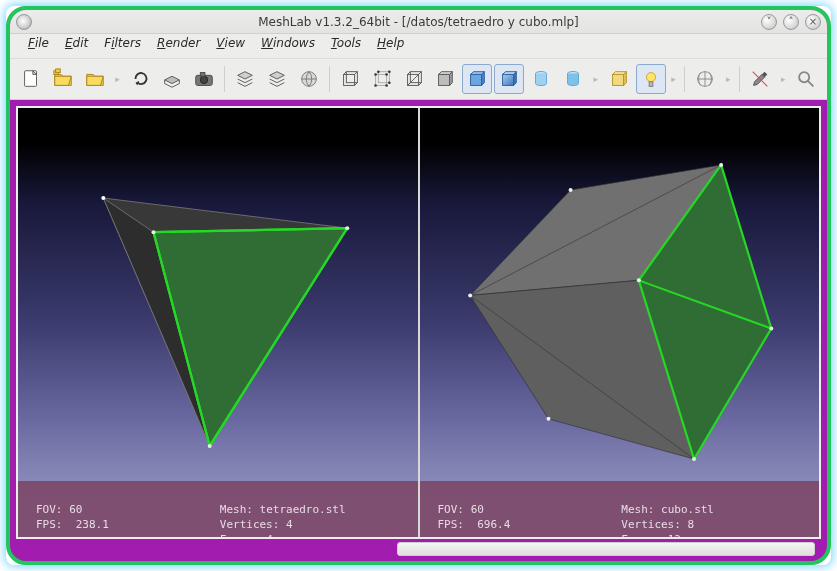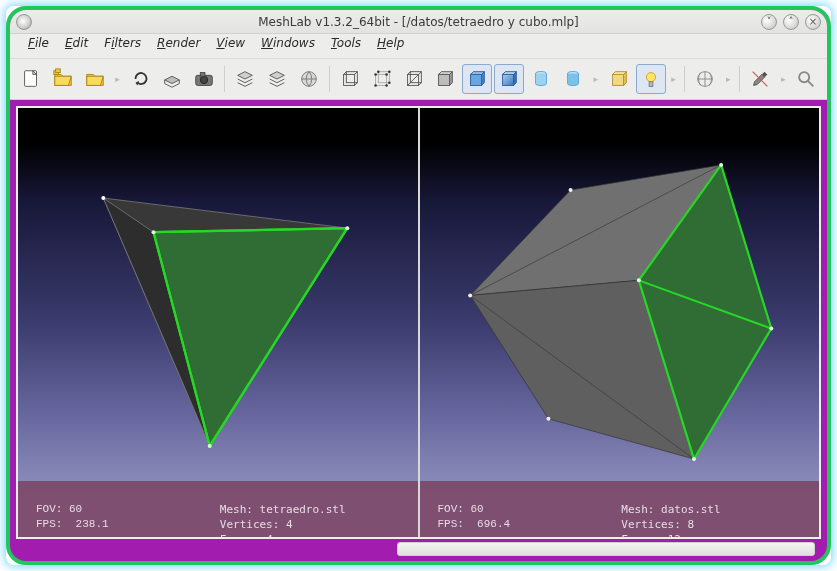--- a/index.html
+++ b/index.html
@@ -116,21 +116,21 @@
     position:absolute; left:0; right:0; bottom:0;
     height:56px;
     background: rgba(120,60,90,0.78);
     color:#e8dce4;
     font-family: "DejaVu Sans Mono","Liberation Mono",monospace;
     font-size:11px;
     display:flex;
     padding:6px 0 0 0;
   }
   .info-col { padding: 0 18px; line-height:15px; white-space:pre; }
-  .info-col.left { width: 46%; font-family: Liberation Mono, monospace; }
+  .info-col.left { width: 46%; }
   .scroll-area {
     height:22px; padding:3px 6px 6px 6px;
     display:flex; justify-content:flex-end;
   }
   .scrollbar-h {
     width: 418px; height:14px;
     background:#ededec; border:1px solid #cfcfce; border-radius:3px;
   }
   .scrollbar-h .thumb {
     width:100%; height:100%;
@@ -381,21 +381,21 @@
           <circle cx="218" cy="160" r="2" fill="#dcf7dc"></circle>
           <circle cx="350" cy="208" r="2" fill="#dcf7dc"></circle>
           <circle cx="273" cy="338" r="2" fill="#dcf7dc"></circle>
           <circle cx="128" cy="298" r="2" fill="#eee"></circle>
         </svg>
         <div class="info-overlay">
           <div class="info-col left">
 <span>FOV:</span> <span>60</span>
 <span>FPS:</span>  <span>696.4</span></div>
           <div class="info-col">
-<span>Mesh:</span> <span>datos.stl</span>
+<span>Mesh:</span> <span>cubo.stl</span>
 <span>Vertices:</span> <span>8</span>
 <span>Faces:</span> <span>12</span></div>
         </div>
       </div>
 
     </div>
     <div class="scroll-area">
       <div class="scrollbar-h">
           <div class="thumb"></div>
         </div>

